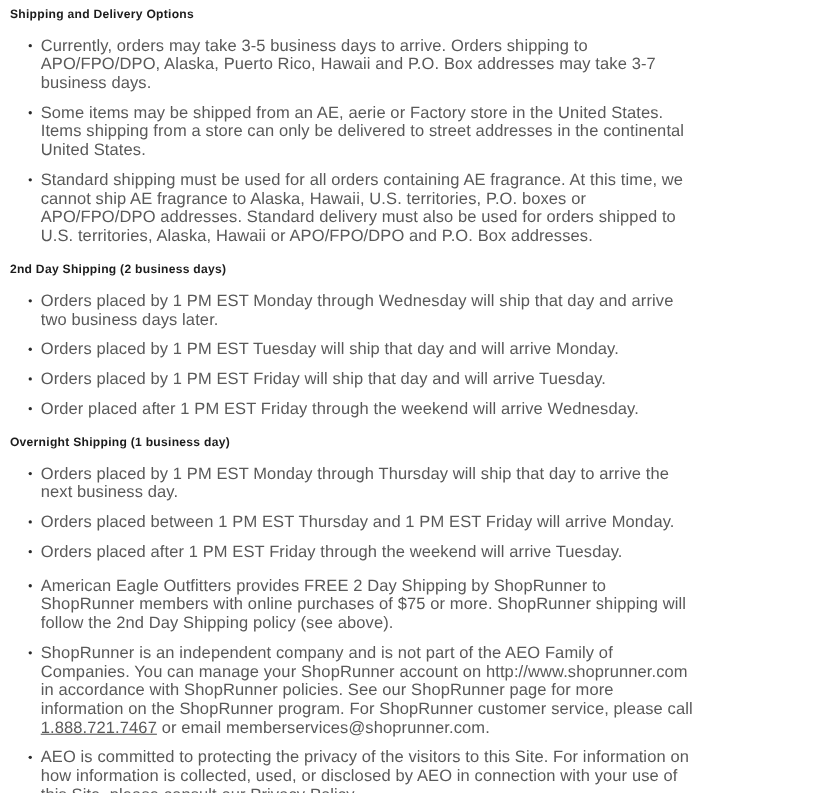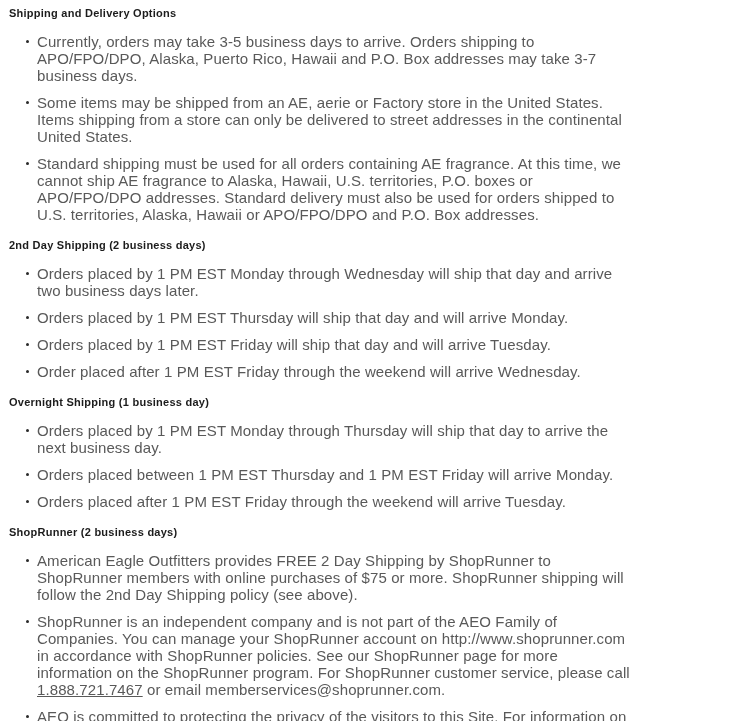--- a/index.html
+++ b/index.html
@@ -80,37 +80,36 @@
           <li><span>Currently, orders may take 3-5 business days to arrive. Orders shipping to APO/FPO/DPO, Alaska, Puerto Rico, Hawaii and P.O. Box addresses may take 3-7 business days.</span></li>
           <li><span>Some items may be shipped from an AE, aerie or Factory store in the United States. Items shipping from a store can only be delivered to street addresses in the continental United States.</span></li>
           <li><span>Standard shipping must be used for all orders containing AE fragrance. At this time, we cannot ship AE fragrance to Alaska, Hawaii, U.S. territories, P.O. boxes or APO/FPO/DPO addresses. Standard delivery must also be used for orders shipped to U.S. territories, Alaska, Hawaii or APO/FPO/DPO and P.O. Box addresses.</span></li>
         </ul>
   </section>
 
   <section class="ship-section">
     <h2 class="sec-heading">2nd Day Shipping (2 business days)</h2>
     <ul class="bullets">
           <li><span>Orders placed by 1 PM EST Monday through Wednesday will ship that day and arrive two business days later.</span></li>
-          <li><span>Orders placed by 1 PM EST Thursday will ship that day and will arrive Monday.</span></li>
+          <li><span>Orders placed by 1 PM EST Tuesday will ship that day and will arrive Monday.</span></li>
           <li><span>Orders placed by 1 PM EST Friday will ship that day and will arrive Tuesday.</span></li>
           <li><span>Order placed after 1 PM EST Friday through the weekend will arrive Wednesday.</span></li>
         </ul>
   </section>
 
   <section class="ship-section">
     <h2 class="sec-heading">Overnight Shipping (1 business day)</h2>
     <ul class="bullets">
           <li><span>Orders placed by 1 PM EST Monday through Thursday will ship that day to arrive the next business day.</span></li>
           <li><span>Orders placed between 1 PM EST Thursday and 1 PM EST Friday will arrive Monday.</span></li>
           <li><span>Orders placed after 1 PM EST Friday through the weekend will arrive Tuesday.</span></li>
         </ul>
   </section>
 
   <section class="ship-section">
-    <h2 class="sec-heading">ShopRunner (2 business days)</h2>
     <ul class="bullets">
           <li><span>American Eagle Outfitters provides FREE 2 Day Shipping by ShopRunner to ShopRunner members with online purchases of $75 or more. ShopRunner shipping will follow the 2nd Day Shipping policy (see above).</span></li>
           <li><span>ShopRunner is an independent company and is not part of the AEO Family of Companies. You can manage your ShopRunner account on http://www.shoprunner.com in accordance with ShopRunner policies. See our ShopRunner page for more information on the ShopRunner program. For ShopRunner customer service, please call </span><a class="phone-link" href="#">1.888.721.7467</a><span> or email memberservices@shoprunner.com.</span></li>
           <li><span>AEO is committed to protecting the privacy of the visitors to this Site. For information on how information is collected, used, or disclosed by AEO in connection with your use of this Site, please consult our Privacy Policy.</span></li>
         </ul>
   </section>
 </div>
 </div>
 
 </body></html>

